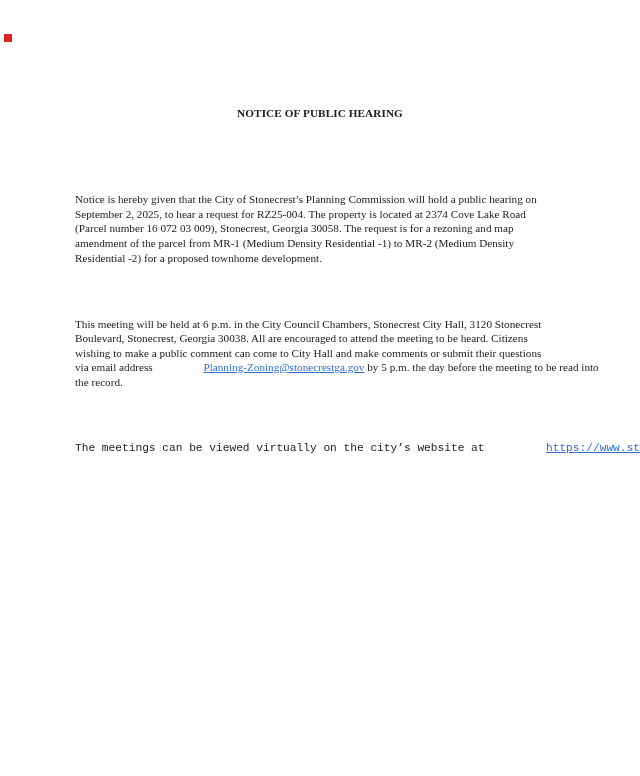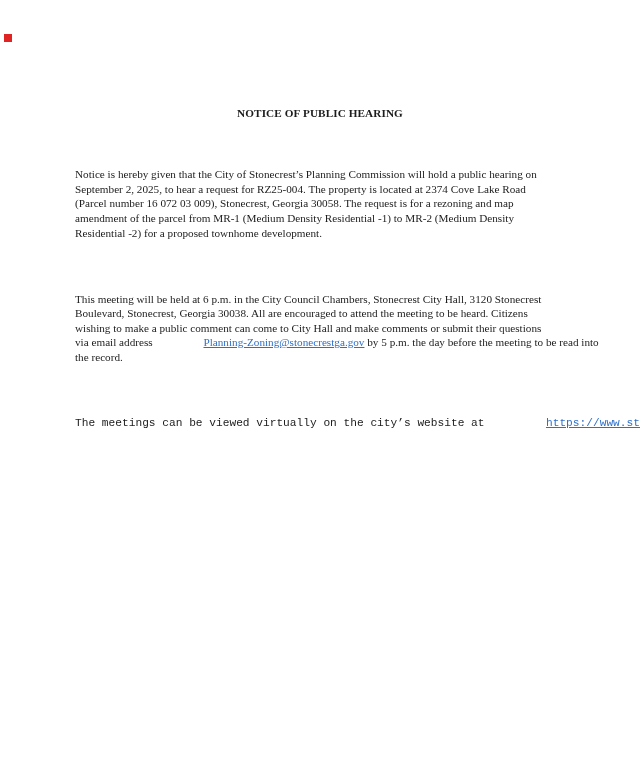--- a/index.html
+++ b/index.html
@@ -34,21 +34,21 @@
     width: 520px;
     font-size: 11.2px;
     line-height: 14.6px;
     color: #1c1c1c;
     white-space: pre;
   }
   .doc h1 {
     font-size: 11.2px;
     line-height: 14.6px;
     font-weight: bold;
-    margin: 0 0 3px 0;
+    margin: 0 0 28px 0;
     width: 490px;
     text-align: center;
     letter-spacing: 0.1px;
   }
   .doc p {
     margin: 0 0 7.6px 0;
   }
   .doc p:last-child {
     margin-bottom: 0;
     font-family: Liberation Mono, monospace;

